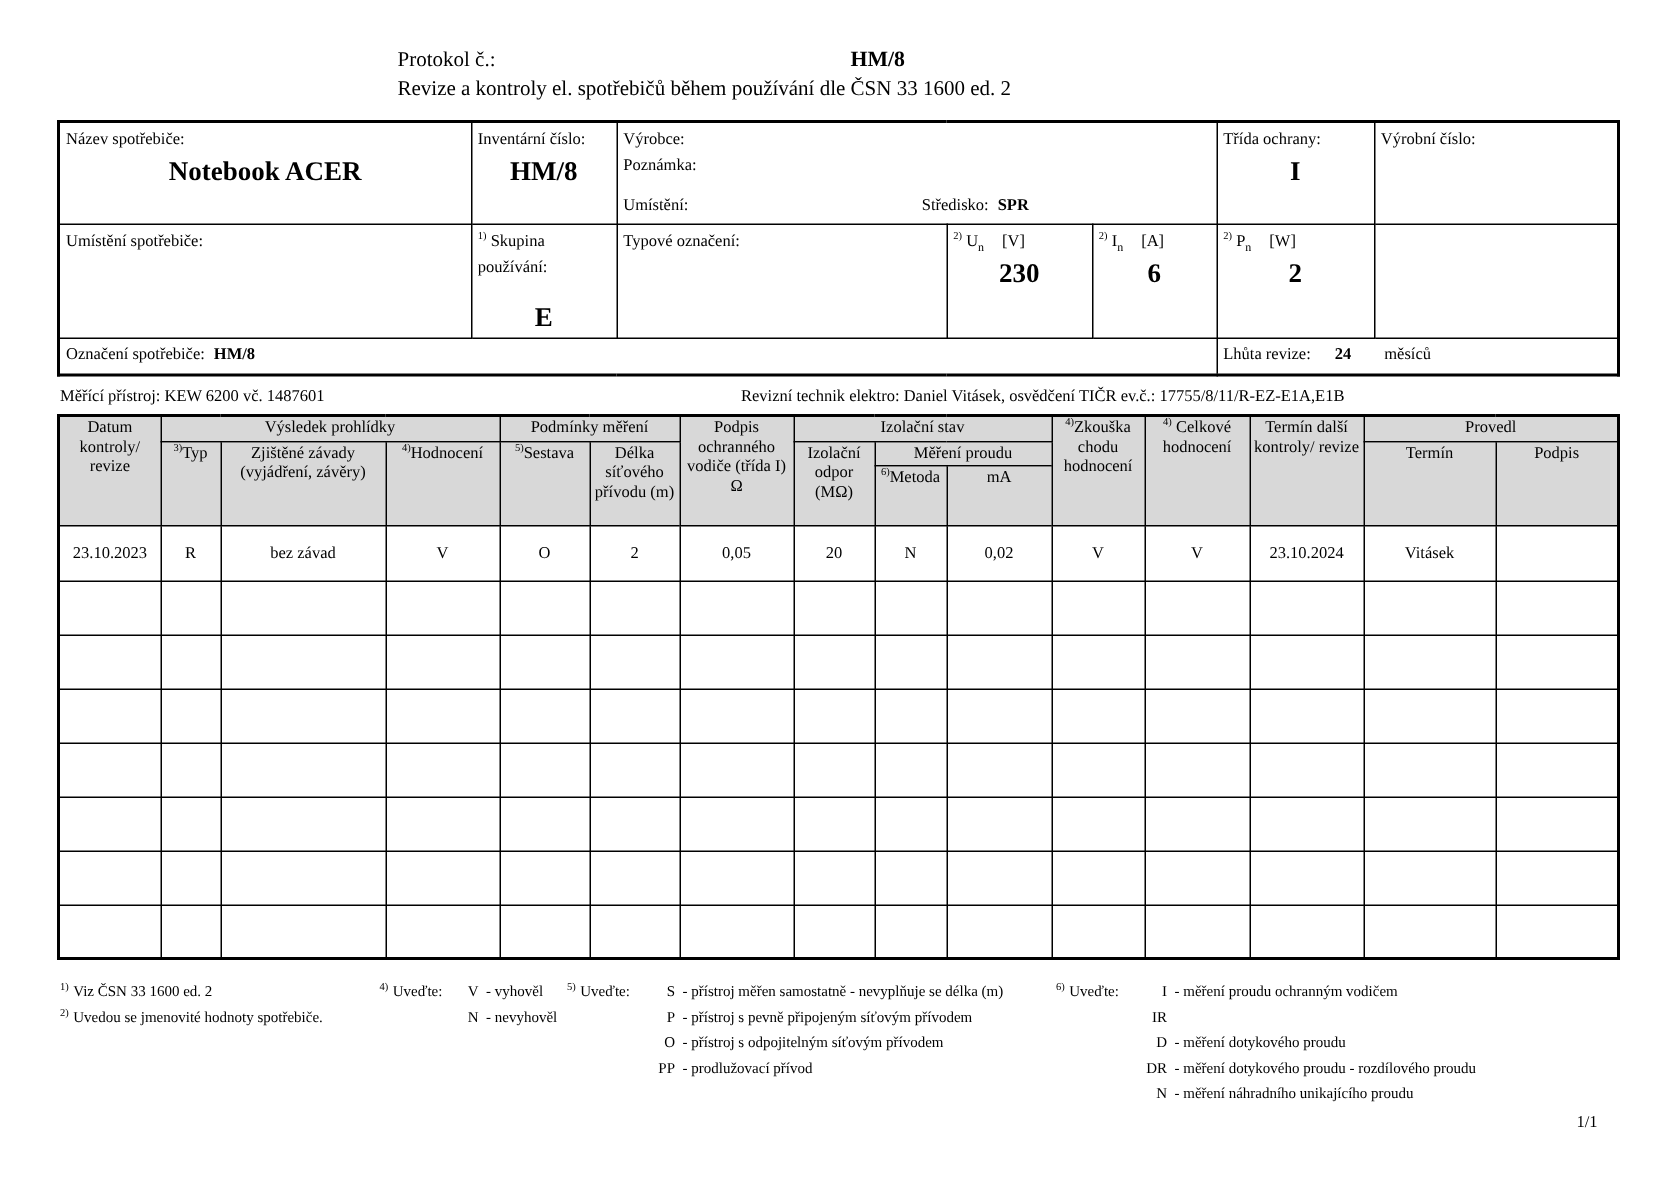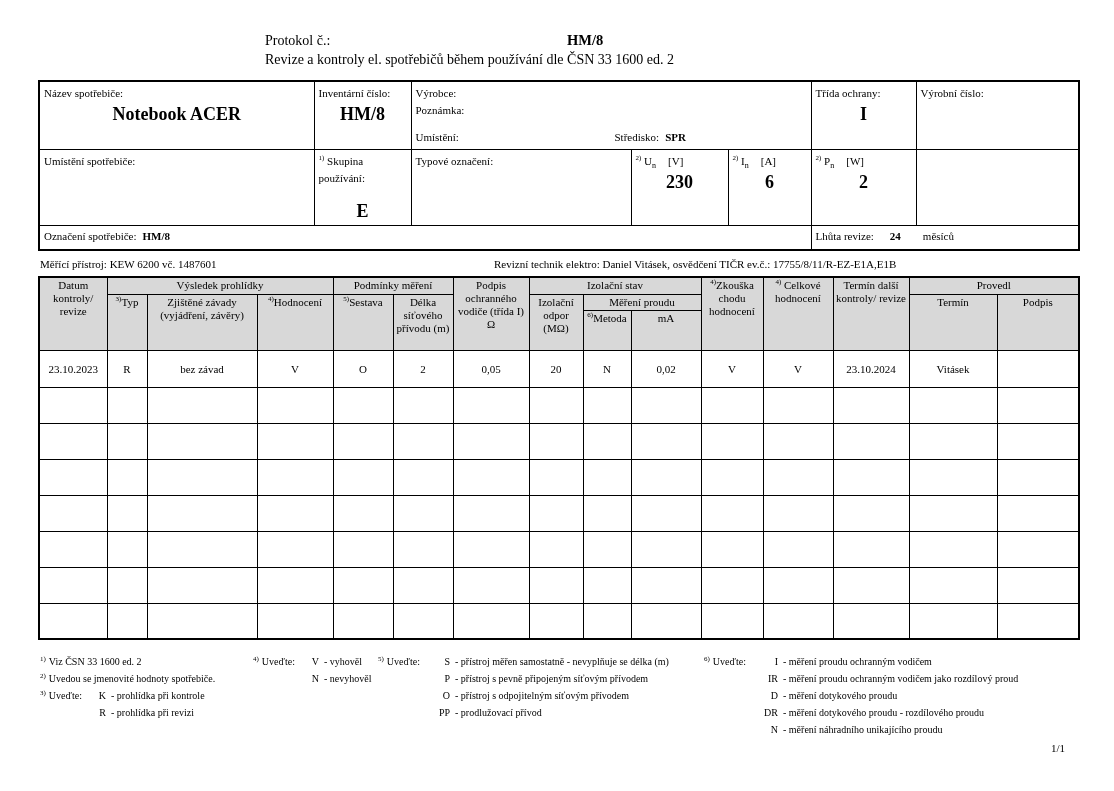--- a/index.html
+++ b/index.html
@@ -343,32 +343,20 @@
           <td></td>
           <td></td>
           <td></td>
         </tr>
       </tbody>
   </table>
 
   <div class="fn fn13" style="left:40px; top:653px;">
     <div class="fn-plain"><sup>1)</sup><span>Viz ČSN 33 1600 ed. 2</span></div>
     <div class="fn-plain"><sup>2)</sup><span>Uvedou se jmenovité hodnoty spotřebiče.</span></div>
-    <div class="fn3">
-      <div class="fn-row">
-          <span class="fn-head"><sup>3)</sup><span>Uveďte:</span></span>
-          <span class="fn-code">K</span>
-          <span class="fn-text">- prohlídka při kontrole</span>
-        </div>
-      <div class="fn-row">
-          <span class="fn-head"></span>
-          <span class="fn-code">R</span>
-          <span class="fn-text">- prohlídka při revizi</span>
-        </div>
-    </div>
   </div>
 
   <div class="fn fn4" style="left:253px; top:653px;">
     <div class="fn-row">
         <span class="fn-head"><sup>4)</sup><span>Uveďte:</span></span>
         <span class="fn-code">V</span>
         <span class="fn-text">- vyhověl</span>
       </div>
     <div class="fn-row">
         <span class="fn-head"></span>
@@ -402,21 +390,20 @@
 
   <div class="fn fn6" style="left:704px; top:653px;">
     <div class="fn-row">
         <span class="fn-head"><sup>6)</sup><span>Uveďte:</span></span>
         <span class="fn-code">I</span>
         <span class="fn-text">- měření proudu ochranným vodičem</span>
       </div>
     <div class="fn-row">
         <span class="fn-head"></span>
         <span class="fn-code">IR</span>
-        <span class="fn-text">- měření proudu ochranným vodičem jako rozdílový proud</span>
       </div>
     <div class="fn-row">
         <span class="fn-head"></span>
         <span class="fn-code">D</span>
         <span class="fn-text">- měření dotykového proudu</span>
       </div>
     <div class="fn-row">
         <span class="fn-head"></span>
         <span class="fn-code">DR</span>
         <span class="fn-text">- měření dotykového proudu - rozdílového proudu</span>

